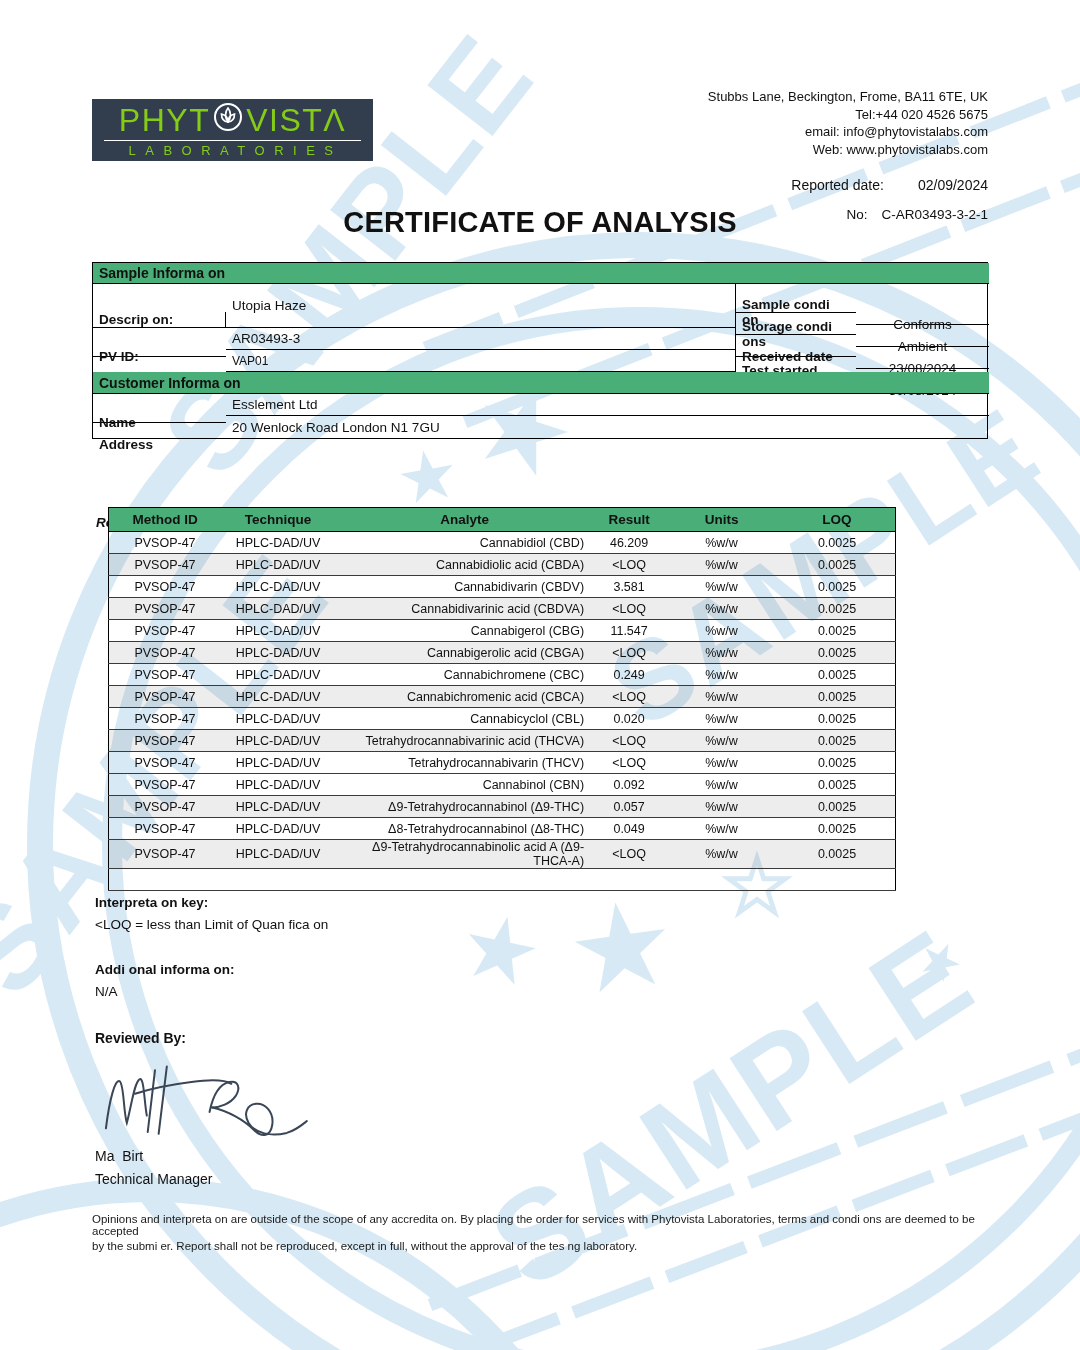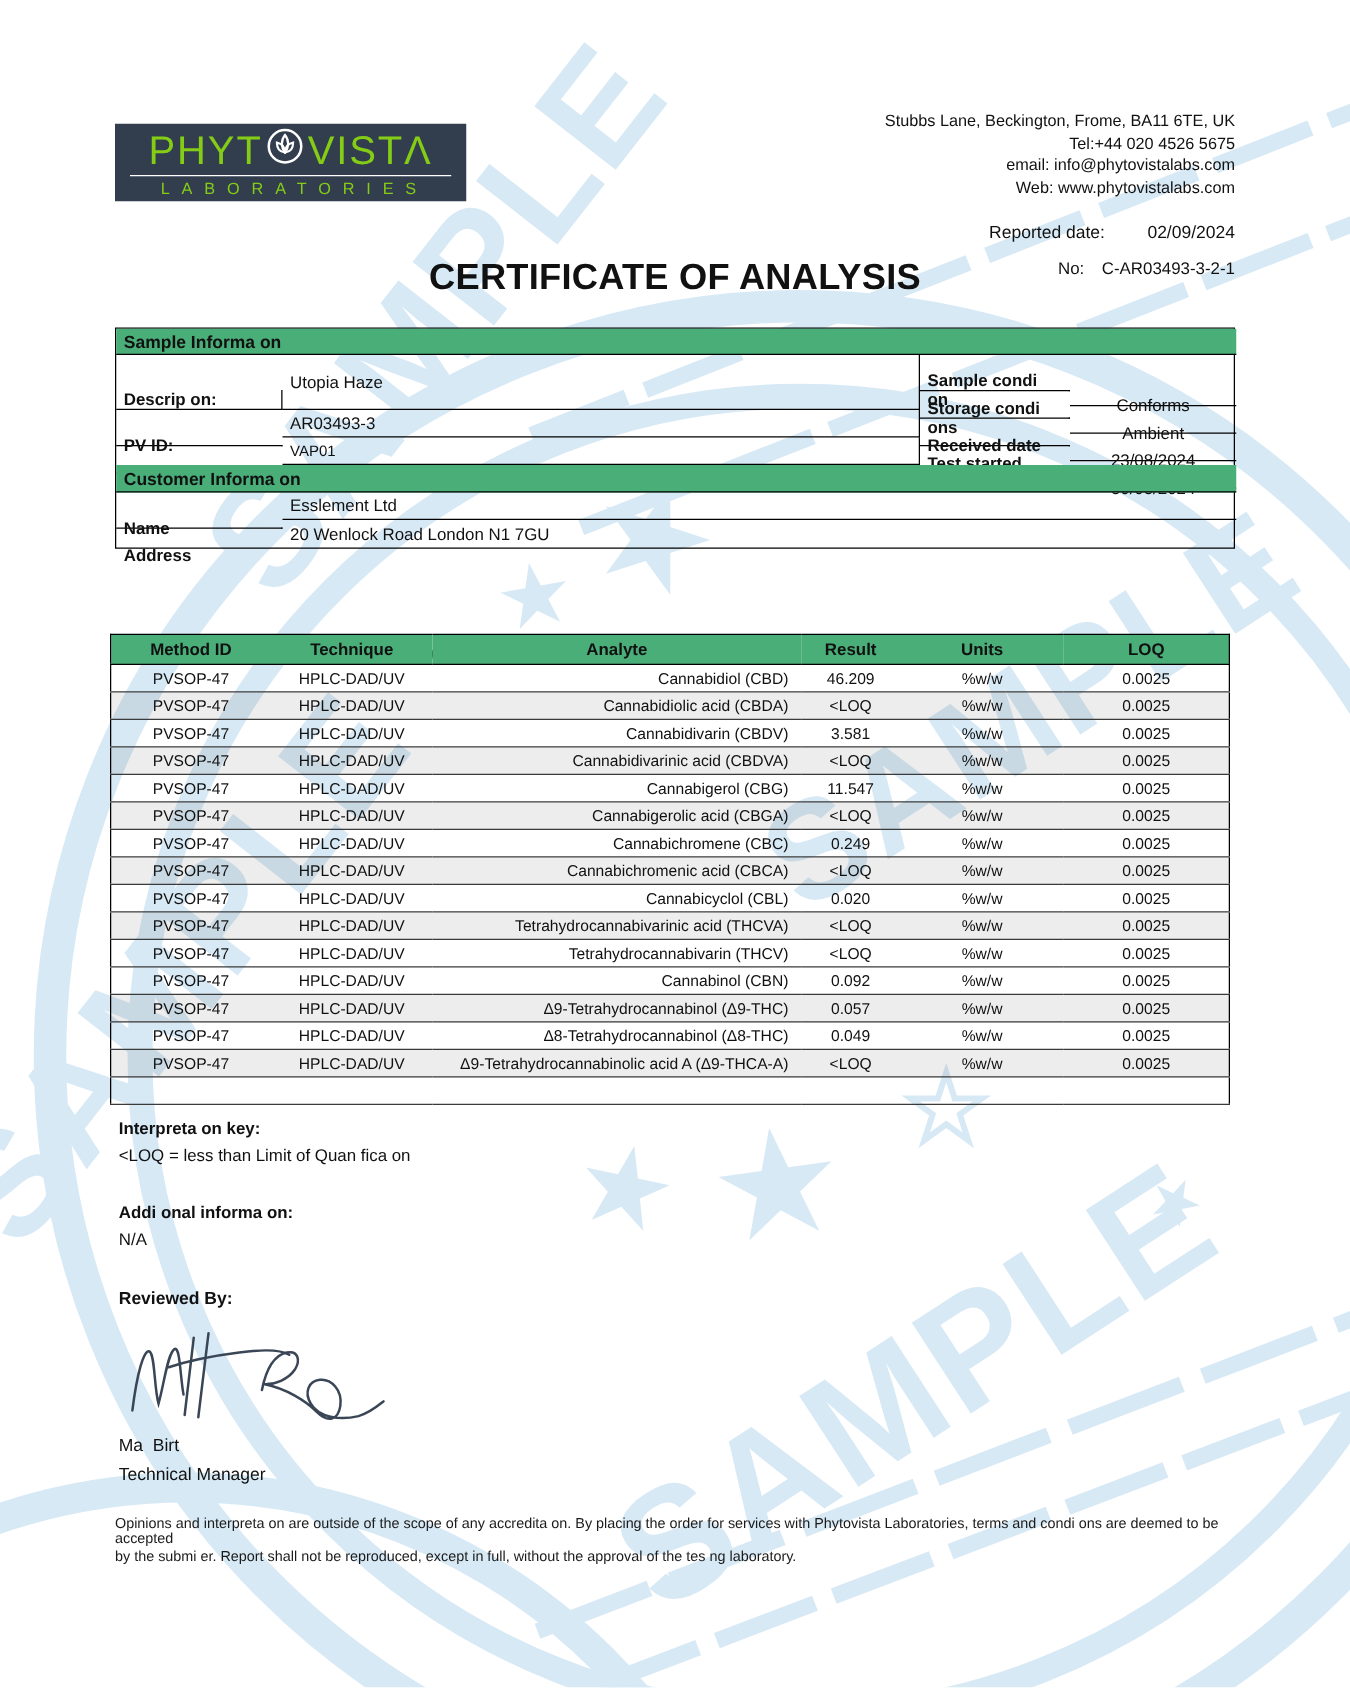--- a/index.html
+++ b/index.html
@@ -38,21 +38,21 @@
   .si .noR{border-right:none;margin-top:40px;}
   .si .noB{border-bottom:none;}
   .si .ctr{justify-content:center;padding:0;}
   .si .span2r{grid-row:span 2;}
   .si .span3c{grid-column:2/-1;border-right:none;}
   .si .small{font-size:12px;}
 
   .results-note{left:96px;top:467px;font-size:13.5px;font-weight:700;font-style:italic;margin-top:48px;}
 
   
-  table.res{left:88px;top:507px;width:896px;border-collapse:collapse;table-layout:fixed;
+  table.res{left:108px;top:507px;width:788px;border-collapse:collapse;table-layout:fixed;
       font-size:12.5px;border:1.5px solid #000;}
   table.res th{background:#4aae79;height:23px;font-size:13.5px;font-weight:700;
       border-bottom:1.5px solid #000;text-align:center;padding:0;}
   table.res td{height:21px;padding:0 6px;border:none;}
   table.res tr{border-bottom:1px solid #3a3a3a;}
   table.res tr.shade{background:rgba(110,110,110,0.12);}
   table.res td.c0,table.res td.c1,table.res td.c3,table.res td.c4,table.res td.c5{text-align:center;}
   table.res td.c2{text-align:right;padding-right:10px;}
 
   .sec-title{font-weight:700;font-size:13.5px;}

